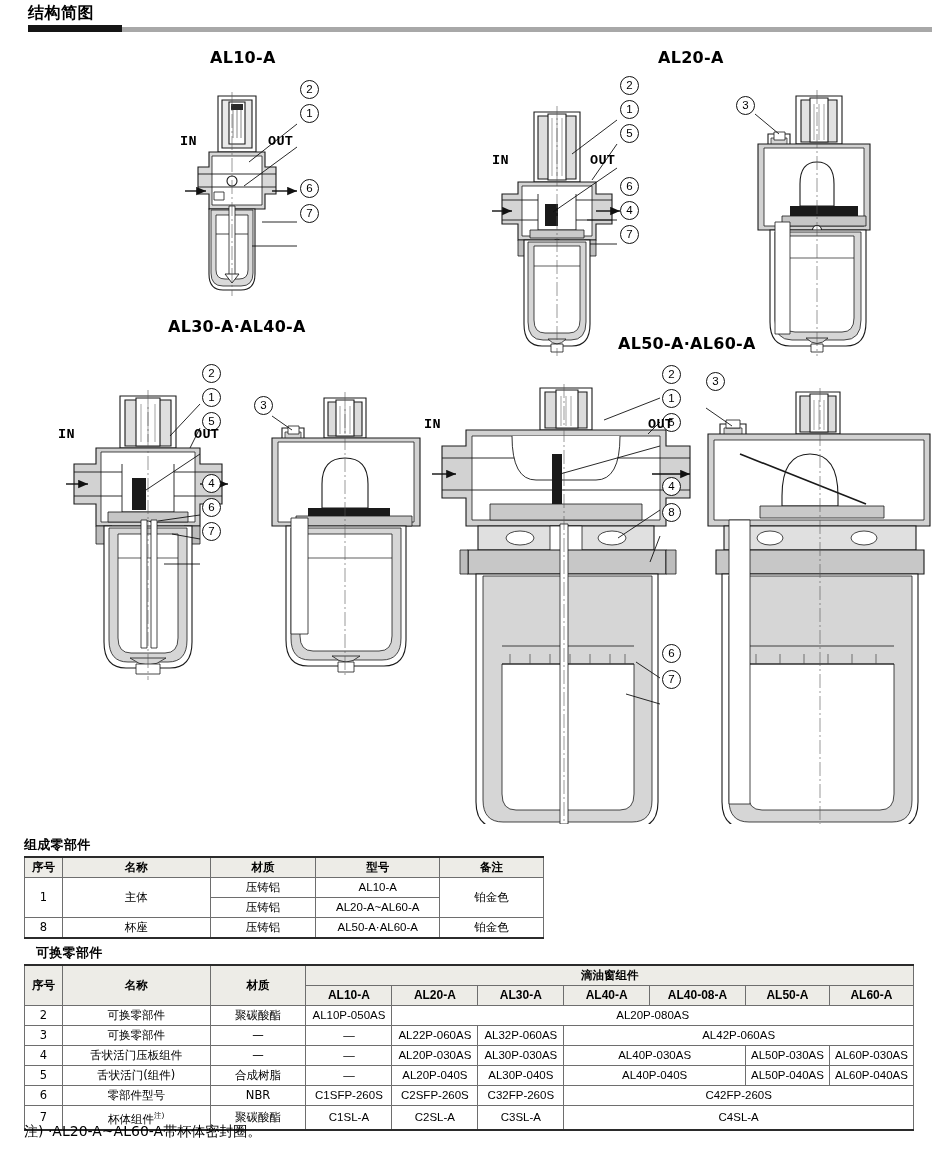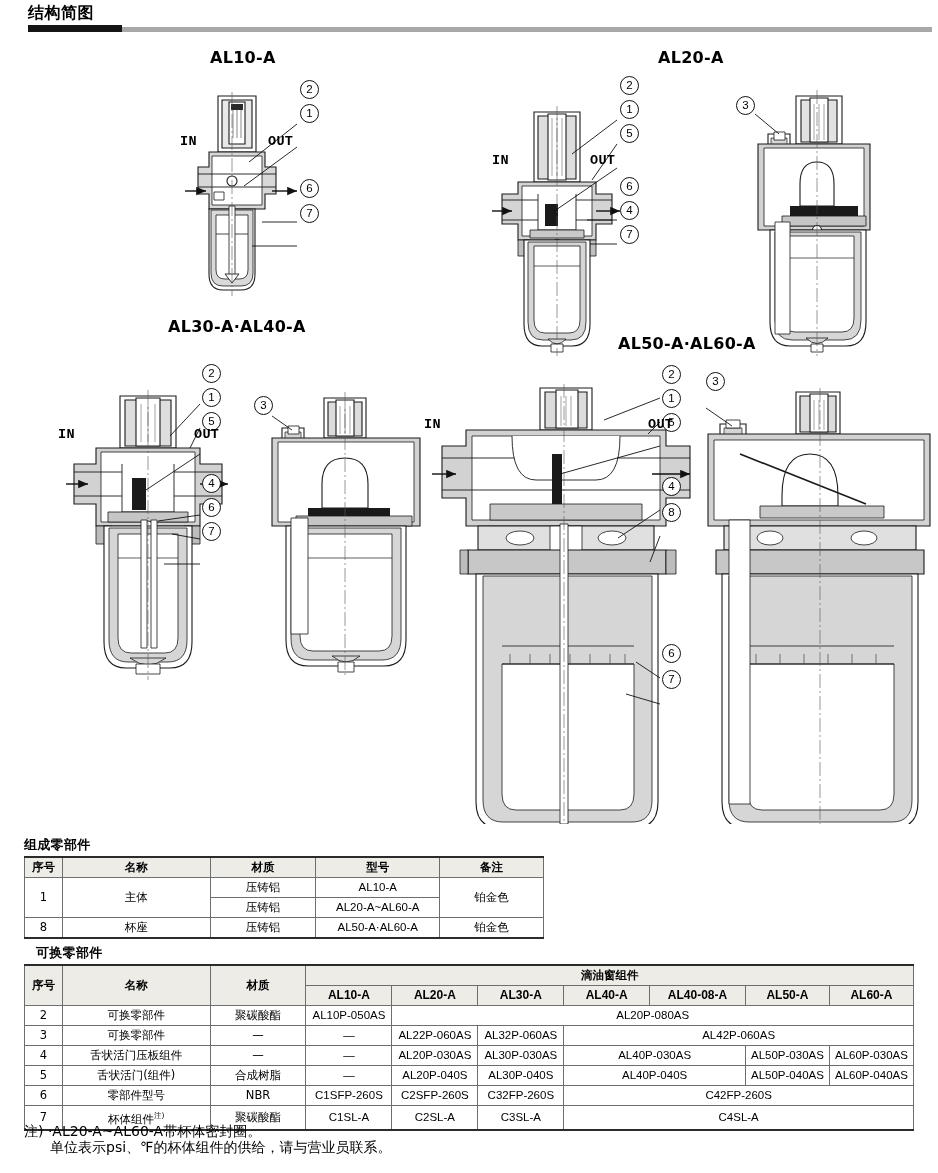--- a/index.html
+++ b/index.html
@@ -565,14 +565,13 @@
         <td class="mono botline" colspan="4">C4SL-A</td>
       </tr>
     </tbody>
 </table>
 
 <div class="notes">
   <div class="nline">
     <span>注)</span>
     <span>·AL20-A~AL60-A带杯体密封圈。</span>
   </div>
-  <div class="nline indent">单位表示psi、℉的杯体组件的供给，请与营业员联系。</div>
 </div>
 
 </body></html>

